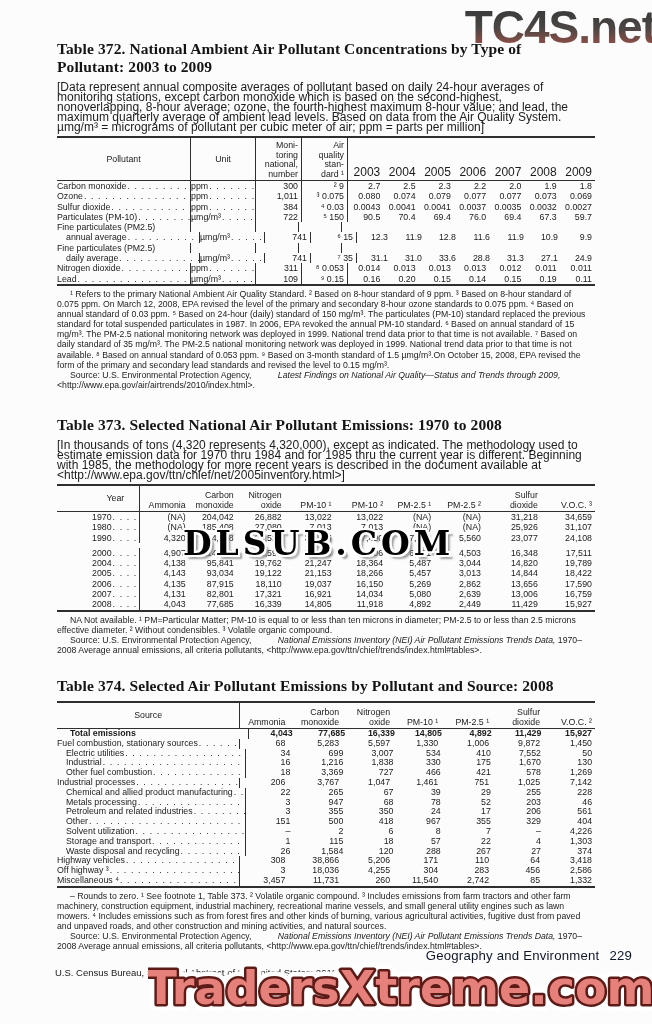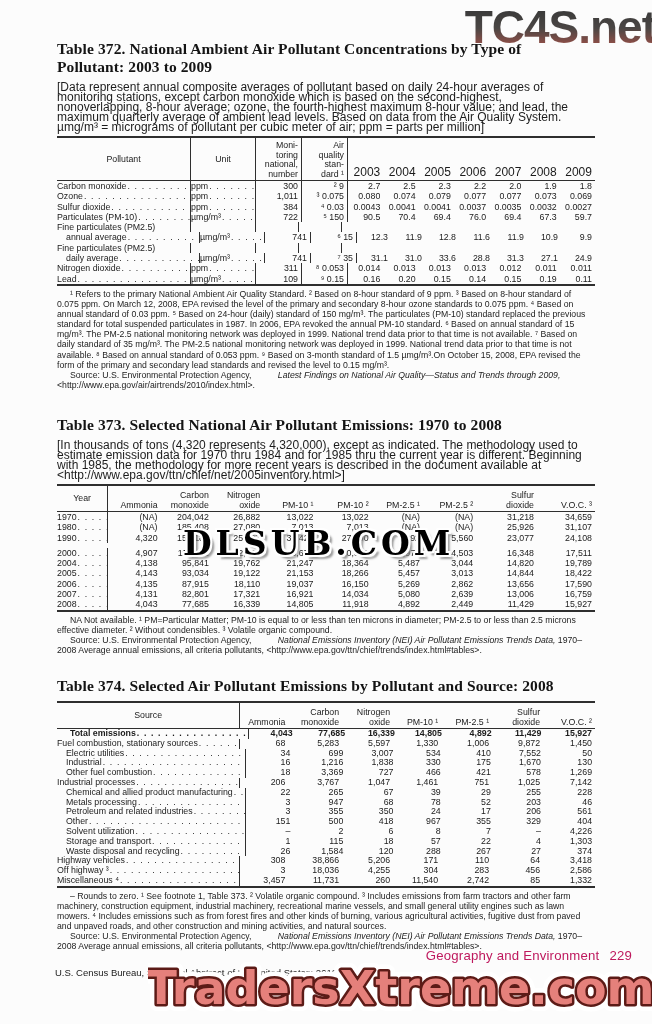--- a/index.html
+++ b/index.html
@@ -19,42 +19,42 @@
   .num{text-align:right;padding-right:3px;}
   .lblcell{display:flex;}
   .lbl{flex:0 0 auto;}
   .dots{flex:1 1 0;overflow:hidden;letter-spacing:1.1px;padding-left:1px;}
   .vr{border-right:1px solid #2f2f2f;}
   .hcenter{display:flex;align-items:center;justify-content:center;font-size:8.8px;}
   .hstack{display:flex;flex-direction:column;justify-content:flex-end;align-items:flex-end;padding:1px 3px 1px 0;font-size:8.8px;line-height:9.4px;}
   .yflex{flex:1 1 0;}
   .yh{display:flex;align-items:flex-end;justify-content:flex-end;padding:0 3px 1px 0;font-size:12px;}
   .ind1{padding-left:9px;}
-  .ind2{padding-left:13px;}
+  .ind2{padding-left:13px;flex-direction:column;}
   .bold{font-weight:bold;}
   .gap{padding-top:5px;height:10.3px;}
   .w372-0{width:133px;}.w372-1{width:64px;}.w372-2{width:42px;}.w372-3{width:42px;text-align:right;}
-  .w373-y{width:53px;}
+  .w373-y{width:53px;margin-left:35px;}
   .w373-0{width:52px;}.w373-1{width:51px;}.w373-2{width:51px;}.w373-3{width:53px;}.w373-4{width:55px;justify-content:flex-end;}
   .w373-5{width:51px;}.w373-6{width:53px;}.w373-7{width:61px;}.w373-8{width:58px;}
   .w374-s{width:190px;}
   .w374-0{width:47px;}.w374-1{width:53px;}.w374-2{width:50px;}.w374-3{width:47px;}
   .w374-4{width:50px;}.w374-5{width:50px;}.w374-6{width:51px;}
   .footnote{font-size:8.7px;line-height:10.1px;margin:3px 0 0 0;text-indent:13px;width:538px;color:#1c1c1c;}
   .src{margin:0;text-indent:13px;}
   .it{font-style:italic;padding-left:24px;}
   .mt373{margin-top:26px;}
   .mt374{margin-top:22px;}
   .wm-top{position:absolute;top:0px;right:-4px;font-weight:900;font-size:46px;letter-spacing:-1px;font-family:"Liberation Sans",sans-serif;
     background:linear-gradient(180deg,#3a3a3a 18%,#4a4644 52%,#8a4e47 80%,#9c5950 100%);
     -webkit-background-clip:text;background-clip:text;color:transparent;filter:blur(.3px);z-index:6;}
   .wm-mid{position:absolute;left:126px;top:40px;font-family:"DejaVu Serif",serif;font-weight:bold;font-size:33px;letter-spacing:4px;color:#000000;z-index:5;
     text-shadow:-2px -2px 0 #fff,2px -2px 0 #fff,-2px 2px 0 #fff,2px 2px 0 #fff,0 -2px 0 #fff,0 2px 0 #fff,-2px 0 0 #fff,2px 0 0 #fff,4px 4px 2px rgba(125,125,125,.75);}
   .wm-bottom{position:absolute;left:148px;top:956px;z-index:7;}
-  .footer-right{position:absolute;right:20px;top:948px;font-size:13.2px;letter-spacing:.2px;color:#be185d;}
+  .footer-right{position:absolute;right:20px;top:948px;font-size:13.2px;letter-spacing:.2px;color:#0f172a;}
   .footer-right .pg{margin-left:10px;}
   .footer-left{position:absolute;left:55px;top:967px;font-size:9.5px;color:#202020;text-align:right;}
 </style>
 </head>
 <body>
 
 <div class="page">
 
   <div class="wm-top">TC4S.net</div>
 

